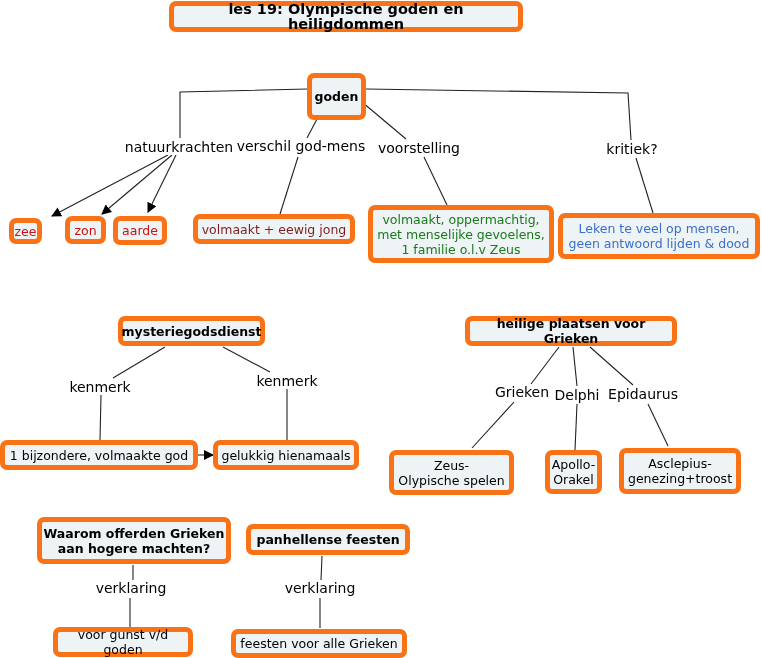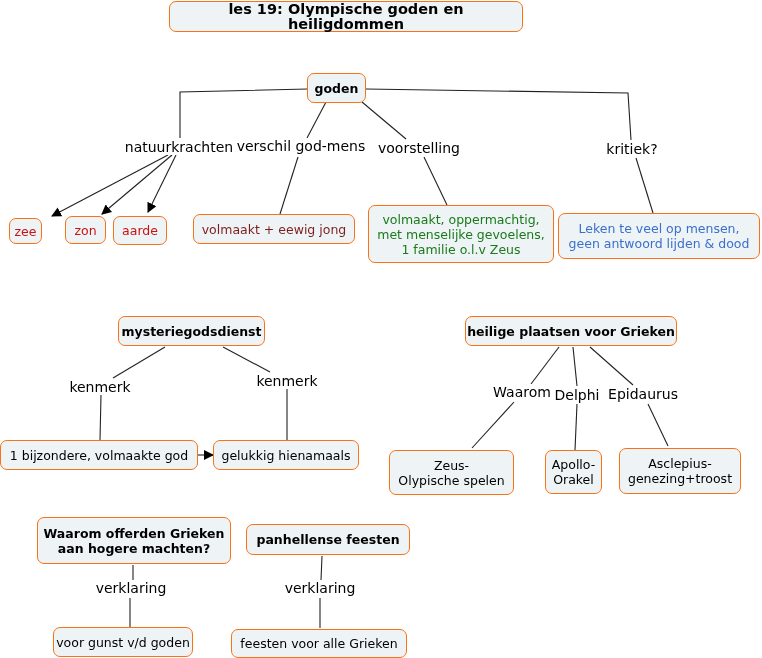--- a/index.html
+++ b/index.html
@@ -1,20 +1,20 @@
 <!DOCTYPE html>
 <html><head>
   <meta charset="utf-8">
   <style>
     html, body { margin: 0; padding: 0; background: #ffffff; }
     body { width: 762px; height: 658px; position: relative; overflow: hidden;
            font-family: "DejaVu Sans", sans-serif; font-size: 12px; color: #000; }
     svg.links { position: absolute; left: 0; top: 0; width: 762px; height: 658px; }
     .node { position: absolute; box-sizing: border-box; background: #eef3f6;
-            border: 1px solid #f97316; border-radius: 7px; text-align: center;
+            border: 5px solid #f97316; border-radius: 7px; text-align: center;
             display: flex; align-items: center; justify-content: center;
             line-height: 15px; white-space: pre-line; font-size: 12.5px; }
     .bold { font-weight: bold; }
     .label { position: absolute; background: #fff; font-size: 14px; white-space: nowrap;
              transform: translate(-50%, -50%); padding: 0 1px; }
   </style>
 </head>
 <body>
 
 <svg class="links">
@@ -52,21 +52,21 @@
     <line x1="133" y1="565" x2="133" y2="580"></line>
     <line x1="130" y1="598" x2="130" y2="627"></line>
 
     <line x1="322" y1="556" x2="321" y2="580"></line>
     <line x1="320" y1="598" x2="320" y2="628"></line>
   </g>
 </svg>
 
 <div class="node bold" style="left:169px;top:1px;width:354px;height:31px;font-size:14.5px;">les 19: Olympische goden en heiligdommen</div>
 
-<div class="node bold" style="left:307px;top:73px;width:59px;height:30px;">goden</div>
+<div class="node bold" style="left:307px;top:73px;width:59px;height:47px;">goden</div>
 <span class="label" style="left:179px;top:147px;">natuurkrachten</span>
 <span class="label" style="left:301px;top:146px;">verschil god-mens</span>
 <span class="label" style="left:419px;top:148px;">voorstelling</span>
 <span class="label" style="left:632px;top:149px;">kritiek?</span>
 
 <div class="node" style="left:9px;top:218px;width:33px;height:26px;color:#cc1111;">zee</div>
 <div class="node" style="left:65px;top:216px;width:41px;height:28px;color:#cc1111;">zon</div>
 <div class="node" style="left:113px;top:216px;width:54px;height:29px;color:#cc1111;">aarde</div>
 <div class="node" style="left:193px;top:214px;width:162px;height:30px;color:#7f1d1d;">volmaakt + eewig jong</div>
 <div class="node" style="left:368px;top:205px;width:186px;height:58px;color:#1a7a1a;">volmaakt, oppermachtig,
@@ -75,21 +75,21 @@
 <div class="node" style="left:558px;top:213px;width:202px;height:46px;color:#3a6fcc;">Leken te veel op mensen,
 geen antwoord lijden &amp; dood</div>
 
 <div class="node bold" style="left:118px;top:316px;width:147px;height:30px;">mysteriegodsdienst</div>
 <span class="label" style="left:100px;top:387px;">kenmerk</span>
 <span class="label" style="left:287px;top:381px;">kenmerk</span>
 <div class="node" style="left:0px;top:440px;width:198px;height:30px;">1 bijzondere, volmaakte god</div>
 <div class="node" style="left:213px;top:440px;width:146px;height:30px;">gelukkig hienamaals</div>
 
 <div class="node bold" style="left:465px;top:316px;width:212px;height:30px;">heilige plaatsen voor Grieken</div>
-<span class="label" style="left:522px;top:392px;">Waarom</span>
+<span class="label" style="left:522px;top:392px;">Grieken</span>
 <span class="label" style="left:577px;top:395px;">Delphi</span>
 <span class="label" style="left:643px;top:394px;">Epidaurus</span>
 <div class="node" style="left:389px;top:450px;width:125px;height:45px;">Zeus-
 Olypische spelen</div>
 <div class="node" style="left:545px;top:450px;width:57px;height:44px;">Apollo-
 Orakel</div>
 <div class="node" style="left:619px;top:448px;width:122px;height:46px;">Asclepius-
 genezing+troost</div>
 
 <div class="node bold" style="left:37px;top:517px;width:194px;height:47px;">Waarom offerden Grieken

